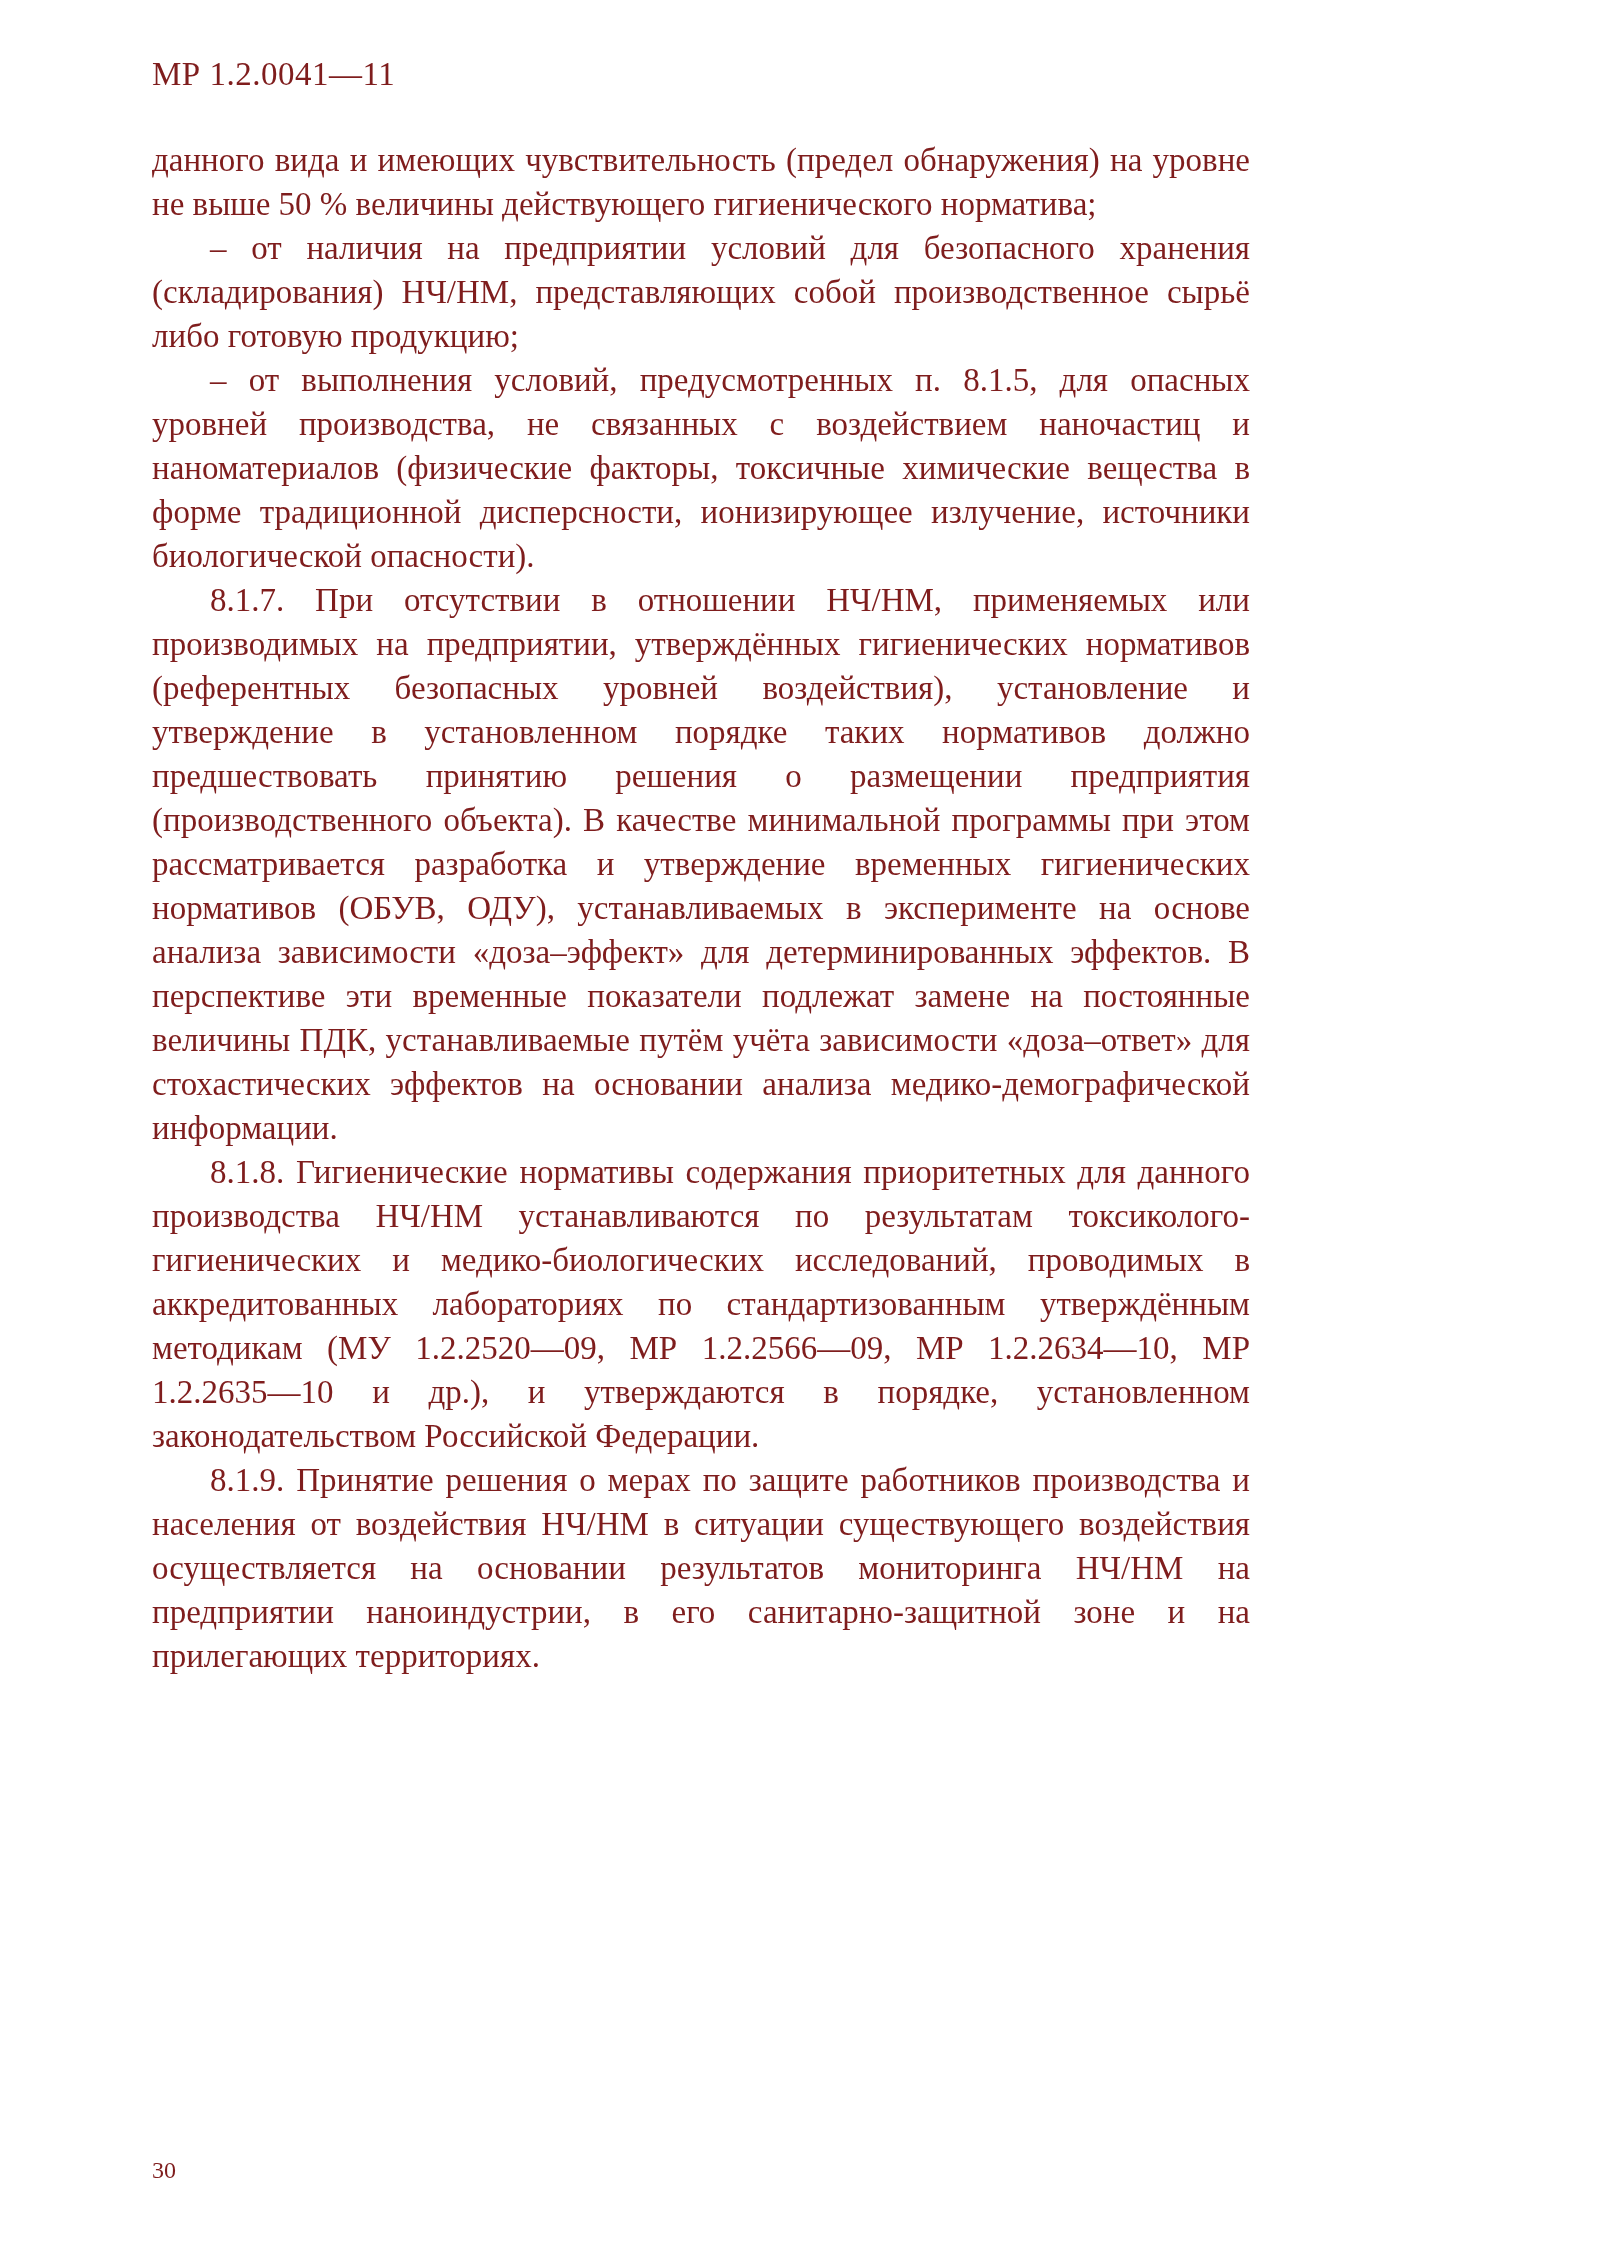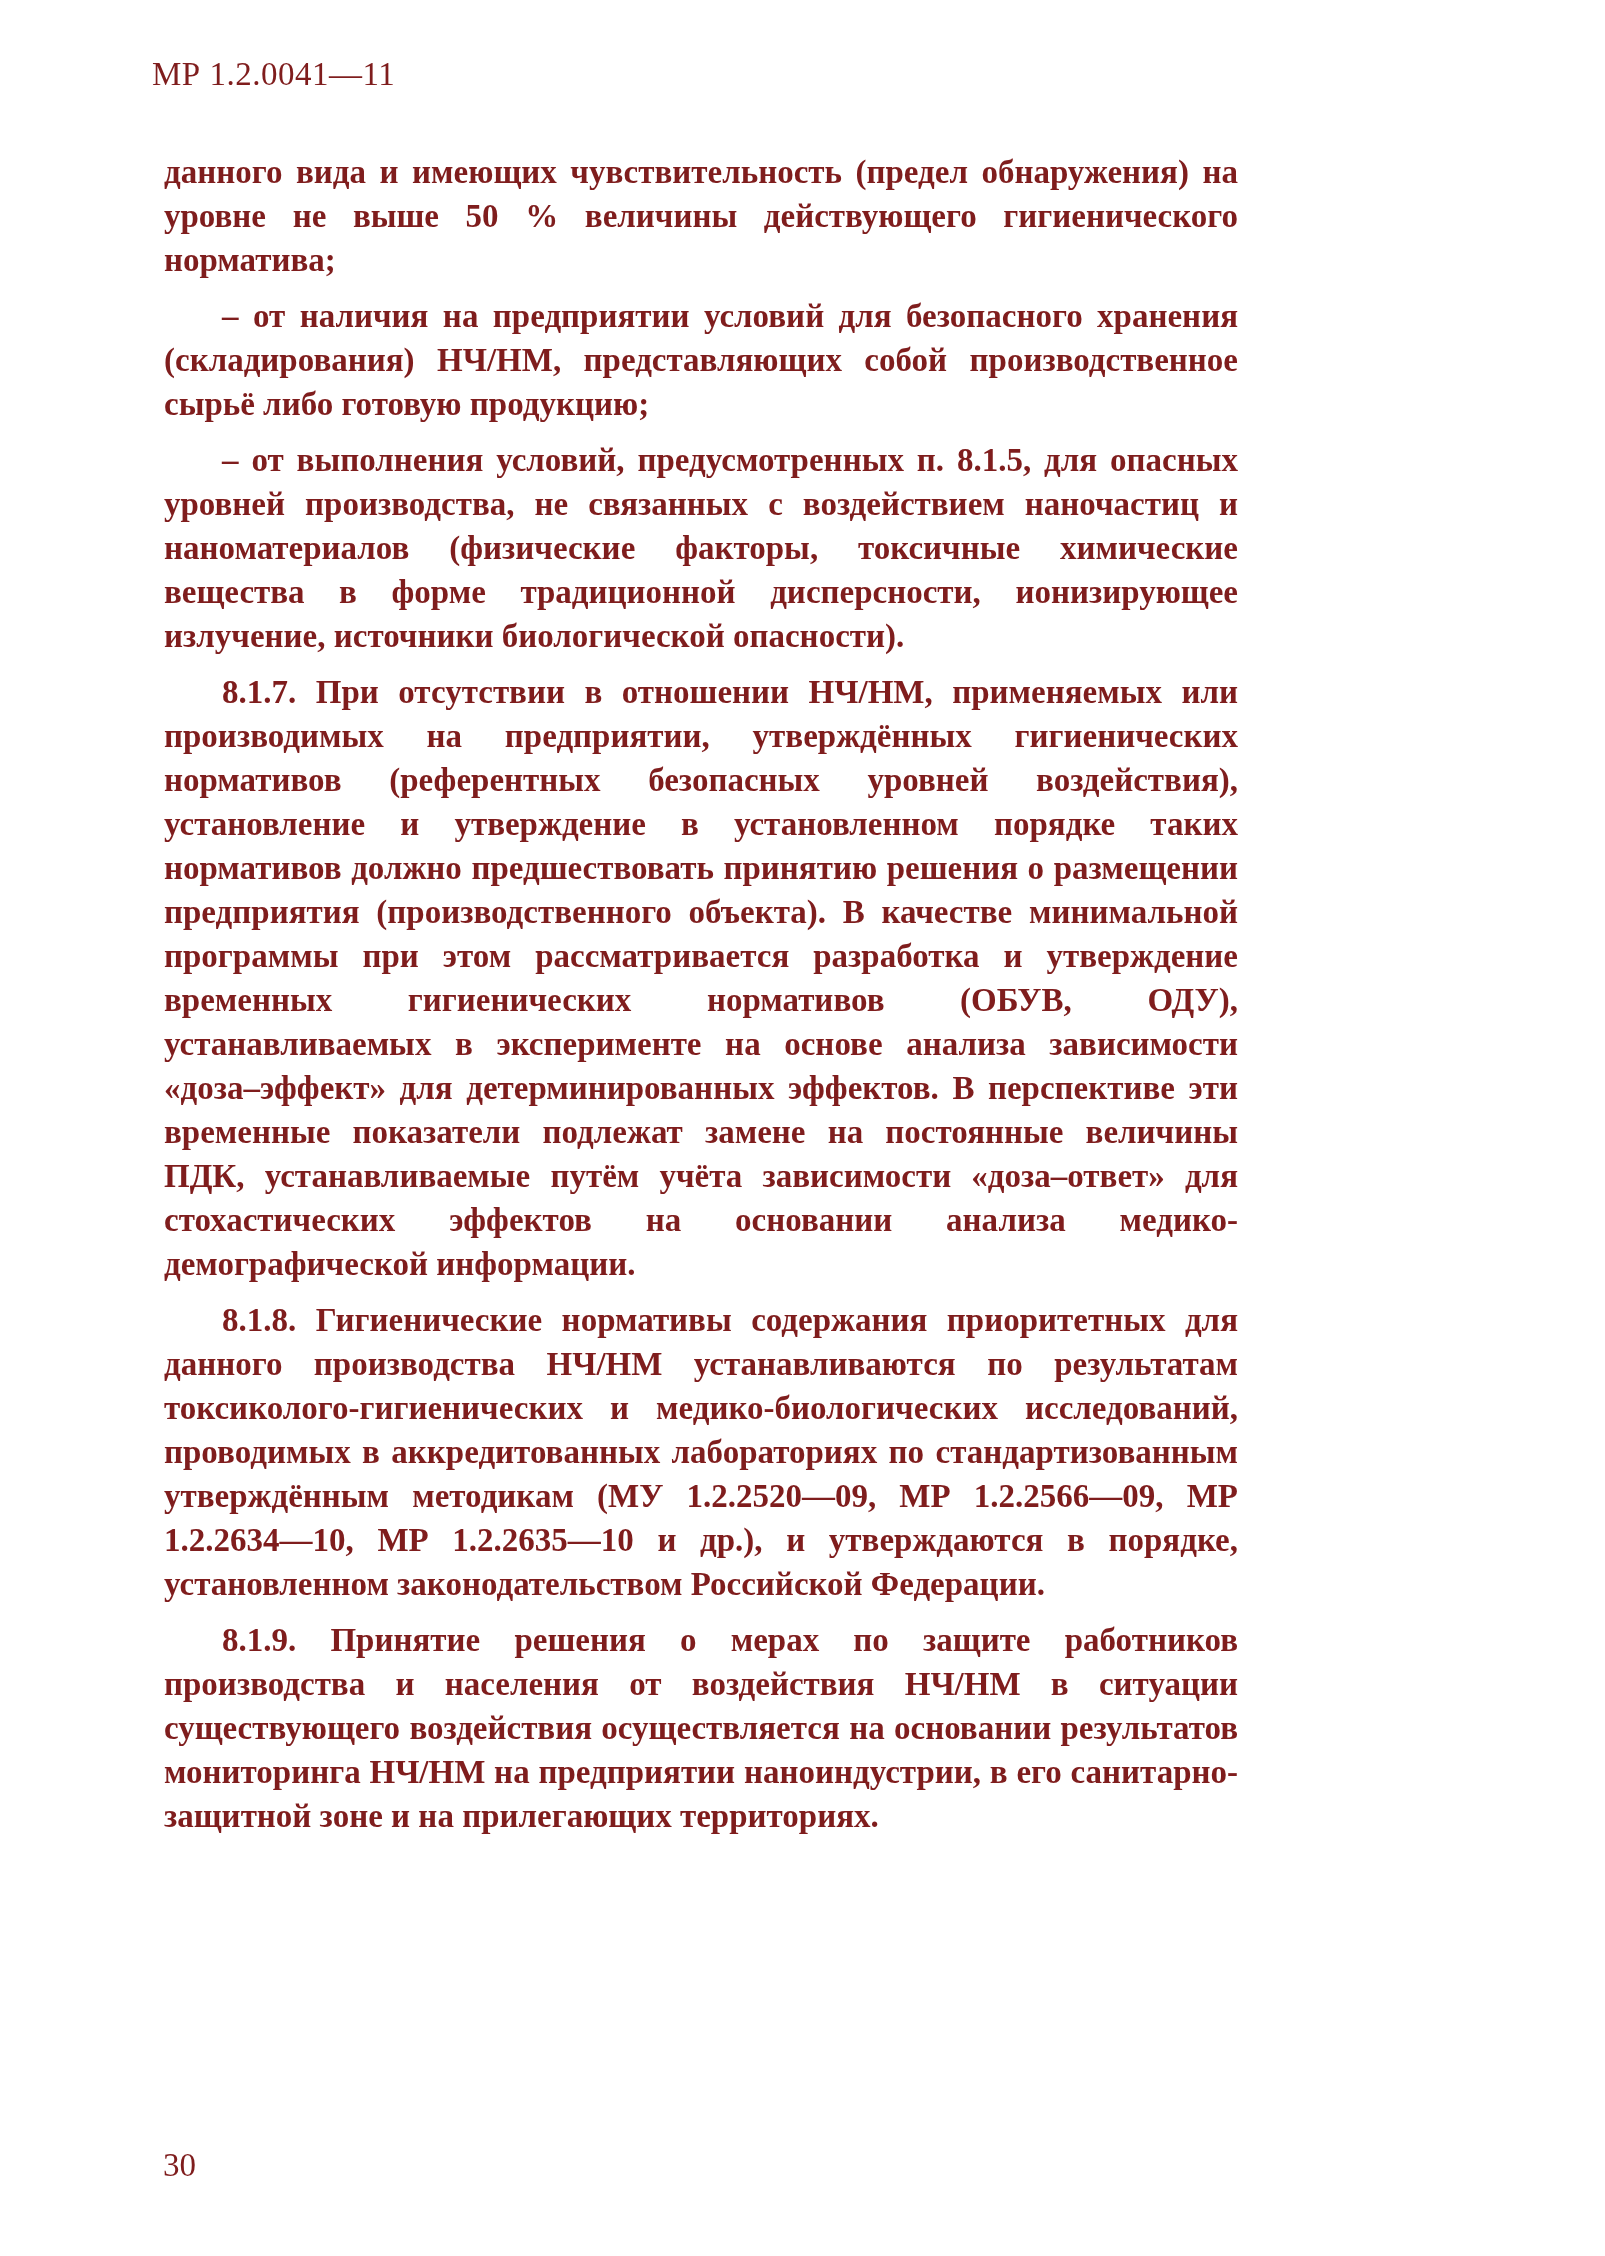--- a/index.html
+++ b/index.html
@@ -28,33 +28,31 @@
   .doc-content {
     position: absolute;
     top: 138px;
     left: 152px;
     width: 1098px;
     font-size: 33px;
     line-height: 44px;
     text-align: justify;
   }
   .doc-content p {
-    margin: 12px;
+    margin: 0;
     padding: 0;
-    font-weight: bold;
   }
   .doc-content p.indent {
     text-indent: 58px;
   }
   .doc-footer {
     position: absolute;
     left: 152px;
     bottom: 72px;
-    font-size: 33px;
-    margin-left: 11px;
+    font-size: 24px;
   }
 </style>
 </head>
 <body>
 
 <div class="page">
 
   <div class="doc-header">МР 1.2.0041—11</div>
 
   <div class="doc-content">

